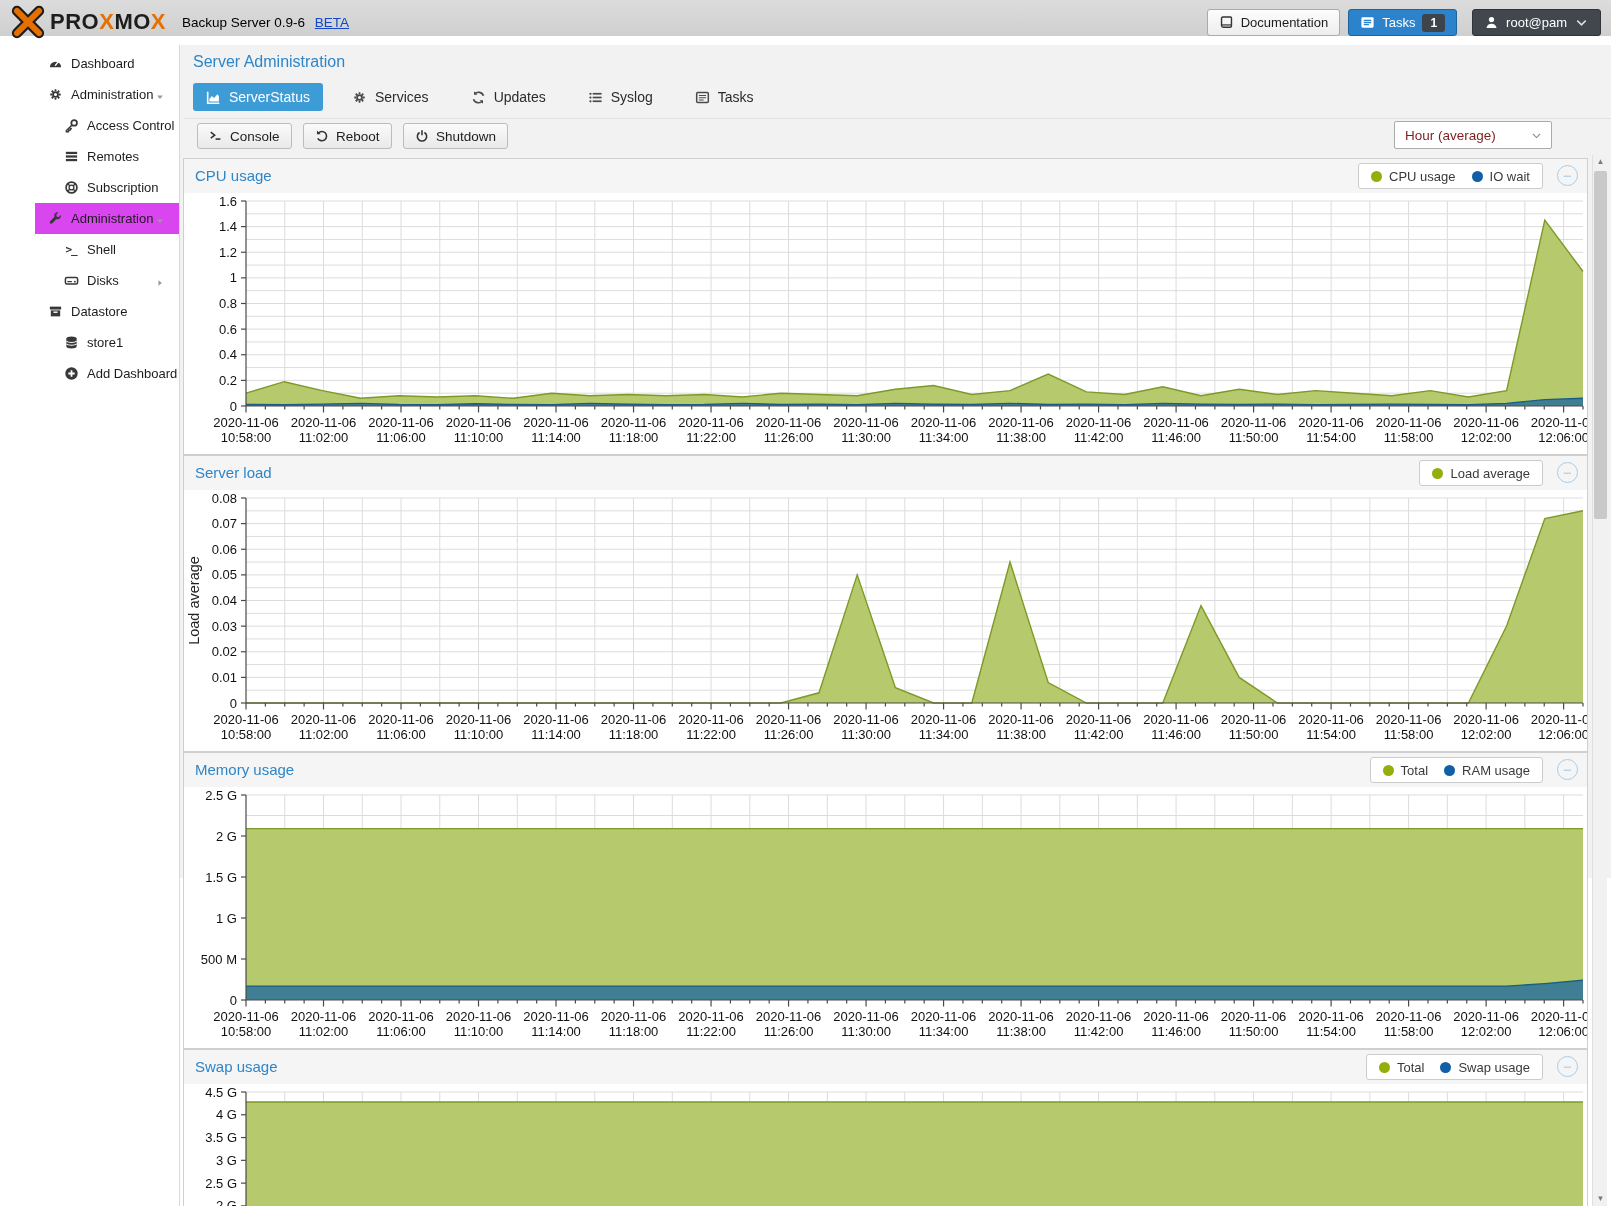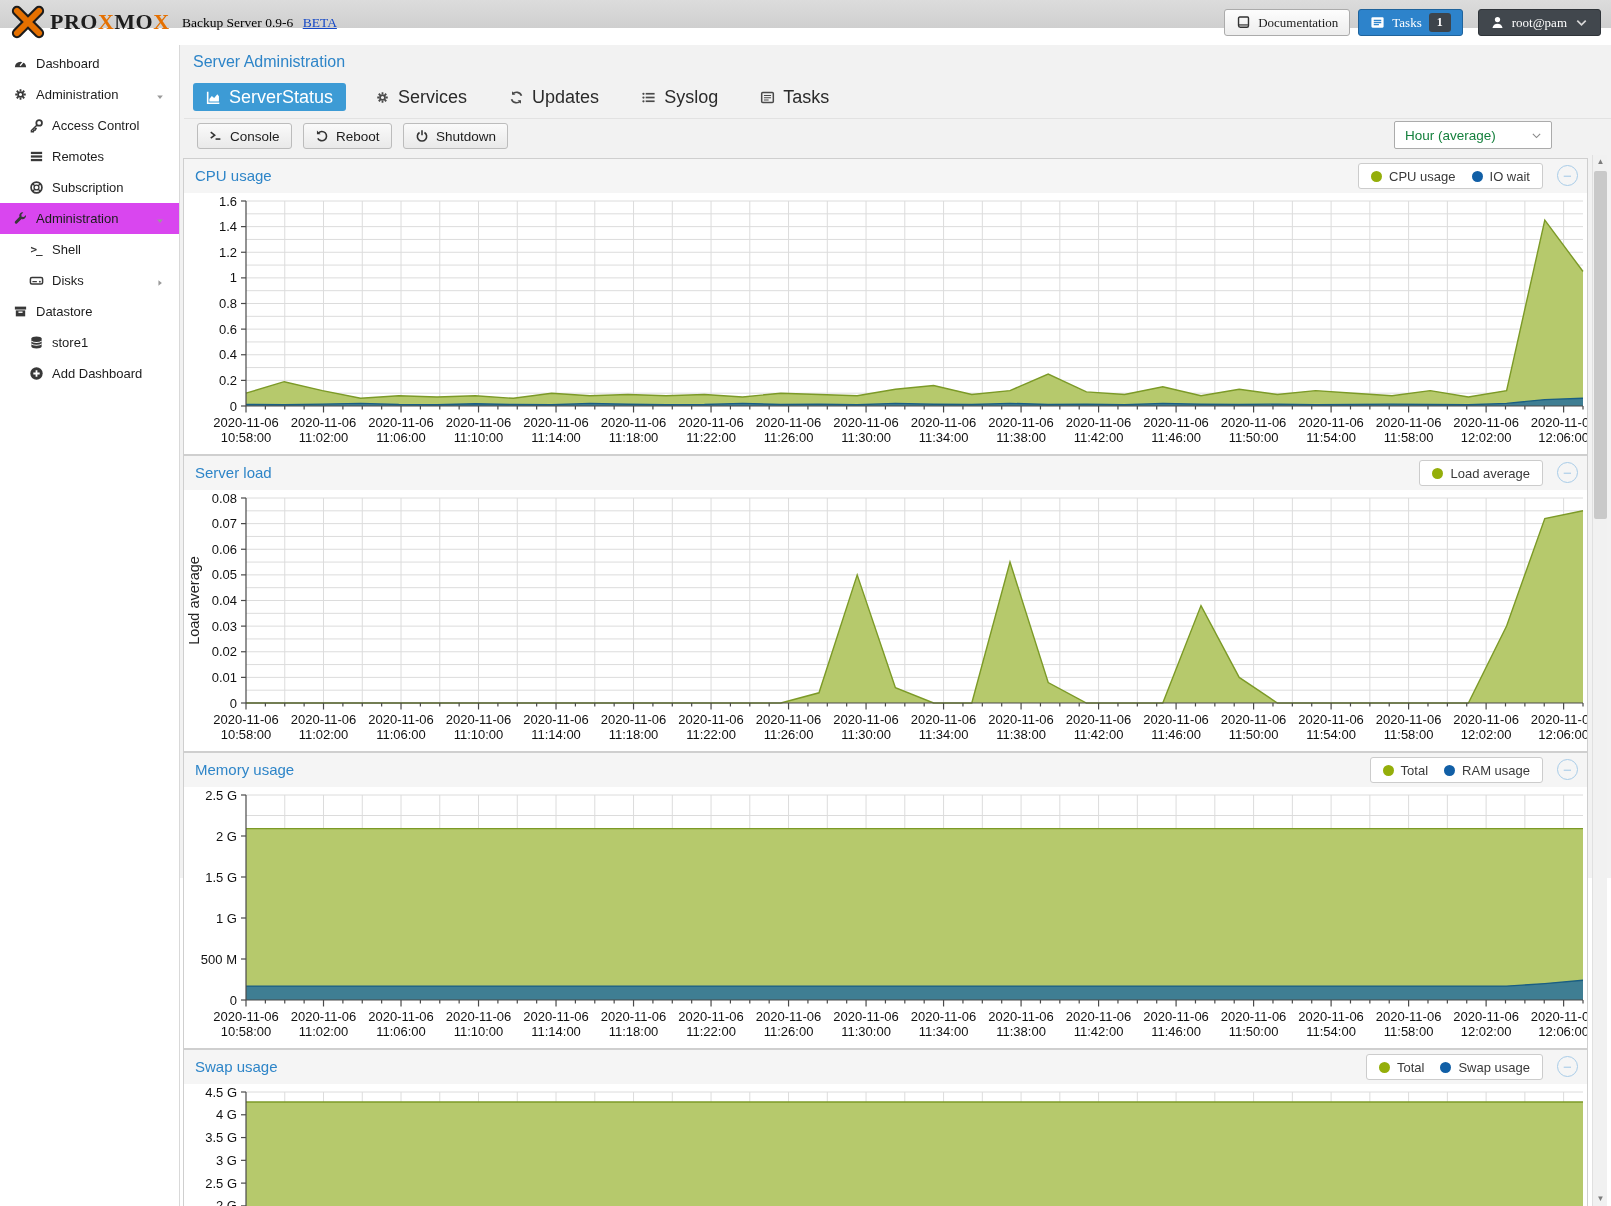--- a/index.html
+++ b/index.html
@@ -1,54 +1,54 @@
 <!DOCTYPE html>
 <html><head>
 <meta charset="utf-8">
 <style>
   * { margin:0; padding:0; box-sizing:border-box; }
   html,body { width:1611px; height:1206px; overflow:hidden; font-family:"Liberation Sans", sans-serif; background:#fff; }
-  .hdr { position:absolute; left:0; top:0; width:1611px; height:28px; background:linear-gradient(#dcdcdc,#cfcfcf);font-family:Liberation Serif, serif; }
+  .hdr { position:absolute; left:0; top:0; width:1611px; height:36px; background:linear-gradient(#dcdcdc,#cfcfcf); }
   .brand { position:absolute; left:10px; top:5px; display:flex; align-items:center; }
   .brand-x { width:36px; height:34px; margin-right:4px; }
   .brand-word { font-size:22px; font-weight:bold; letter-spacing:.5px; color:#1d1d1d; }
   .brand-word .ox { color:#e57000; }
   .hdr-sub { position:absolute; left:182px; top:15px; font-size:13.5px; color:#000; }
   .beta { color:#1347c6; text-decoration:underline; margin-left:6px; cursor:pointer; }
   .hdr-right { position:absolute; right:10px; top:9px; display:flex; gap:8px;padding-left:44px; }
   .hbtn { height:27px; display:flex; align-items:center; gap:7px; padding:0 11px; border-radius:3px; font-size:13px; cursor:pointer; }
   .hbtn svg { width:15px; height:15px; }
   .hbtn.light { background:linear-gradient(#fdfdfd,#ededed); border:1px solid #ababab; color:#1b1b1b; }
   .hbtn.blue { background:#2d83cb; border:1px solid #1f639c; color:#fff; }
   .hbtn.dark { background:#41474d; border:1px solid #2f3439; color:#fff;margin-left:7px; }
   .badge { background:#3d444b; color:#fff; border-radius:3px; font-size:12px; font-weight:bold; padding:2px 8px; }
   .chev { width:11px; height:11px; }
 
-  .sidebar { position:absolute; left:0; top:45px; width:180px; height:1161px; background:#fff; border-right:1px solid #d9d9d9; padding-top:3px; }
+  .sidebar { position:absolute; left:0; top:45px; width:180px; height:1161px; background:#fff; border-right:1px solid #d9d9d9; padding-top:3px;padding-left:35px; }
   .sitem { position:relative; height:31px; display:flex; align-items:center; font-size:13px; color:#1c1c1c; cursor:pointer; }
   .sitem .ic { width:16px; height:16px; color:#383838; margin-right:8px; flex:0 0 16px; display:flex; align-items:center; justify-content:center; }
   .sitem .ic svg { width:15px; height:15px; }
   .sitem.l0 { padding-left:12px; }
   .sitem.l1 { padding-left:28px; }
   .sitem.sel { background:#d946ef; }
   .sitem .exp { position:absolute; right:14px; width:10px; height:10px; color:#9a9a9a; }
   .shell-ic { font-family:"DejaVu Sans Mono", monospace; font-size:11px; font-weight:bold; letter-spacing:-1px; }
 
   .main { position:absolute; left:180px; top:45px; width:1431px; height:833px; background:#f2f2f2; }
   .page-title { position:absolute; left:13px; top:8px; font-size:16px; color:#2e85c8; }
   .tabs { position:absolute; left:13px; top:38px; display:flex; gap:16px; }
-  .tab { height:28px; display:flex; align-items:center; gap:8px; padding:0 13px; border-radius:3px; font-size:18px; color:#2b2b2b; cursor:pointer; }
+  .tab { height:28px; display:flex; align-items:center; gap:8px; padding:0 13px; border-radius:3px; font-size:14px; color:#2b2b2b; cursor:pointer; }
   .tab svg { width:15px; height:15px; color:#4a4a4a; }
   .tab.active { background:#3d9bd5; color:#fff; }
   .tab.active svg { color:#fff; }
   .tbar { position:absolute; left:4px; top:73px; width:100%; height:34px; border-top:1px solid #e2e2e2; }
   .tbtn { height:26px; display:inline-flex; align-items:center; gap:7px; padding:0 11px; margin-top:4px; margin-right:7px; background:linear-gradient(#fafafa,#e9e9e9); border:1px solid #bcbcbc; border-radius:3px; font-size:13.5px; color:#1d1d1d; cursor:pointer; }
   .tbtn:first-child { margin-left:13px; }
   .tbtn svg { width:14px; height:14px; color:#333; }
-  .range { position:absolute; right:59px; top:76px; width:158px; height:28px; background:#fff; border:1px solid #ababab; border-radius:2px; display:flex; align-items:center; justify-content:space-between; padding:0 8px 0 10px; font-size:13.5px; color:#15803d; cursor:pointer; }
+  .range { position:absolute; right:59px; top:76px; width:158px; height:28px; background:#fff; border:1px solid #ababab; border-radius:2px; display:flex; align-items:center; justify-content:space-between; padding:0 8px 0 10px; font-size:13.5px; color:#7f1d1d; cursor:pointer; }
   .range svg { width:13px; height:13px; color:#8a8a8a; }
 
   .panels { position:absolute; left:3px; top:113px; width:1405px; }
   .panel { position:relative; width:1405px; height:297px; background:#fff; border:1px solid #cfcfcf; }
   .phead { position:relative; height:34px; background:#f5f5f5; }
   .ptitle { position:absolute; left:11px; top:8px; font-size:15px; color:#2e85c8; }
   .legend { position:absolute; right:44px; top:4px; height:26px; background:#fff; border:1px solid #ccc; border-radius:3px; display:flex; align-items:center; gap:16px; padding:0 12px; }
   .litem { display:flex; align-items:center; gap:7px; font-size:13px; color:#3a3a3a; cursor:pointer; }
   .ldot { width:11px; height:11px; border-radius:50%; }
   .collapse { position:absolute; right:9px; top:6px; width:21px; height:21px; border:1px solid #a8cce8; border-radius:50%; color:#a8cce8; font-size:15px; line-height:19px; text-align:center; cursor:pointer; }

